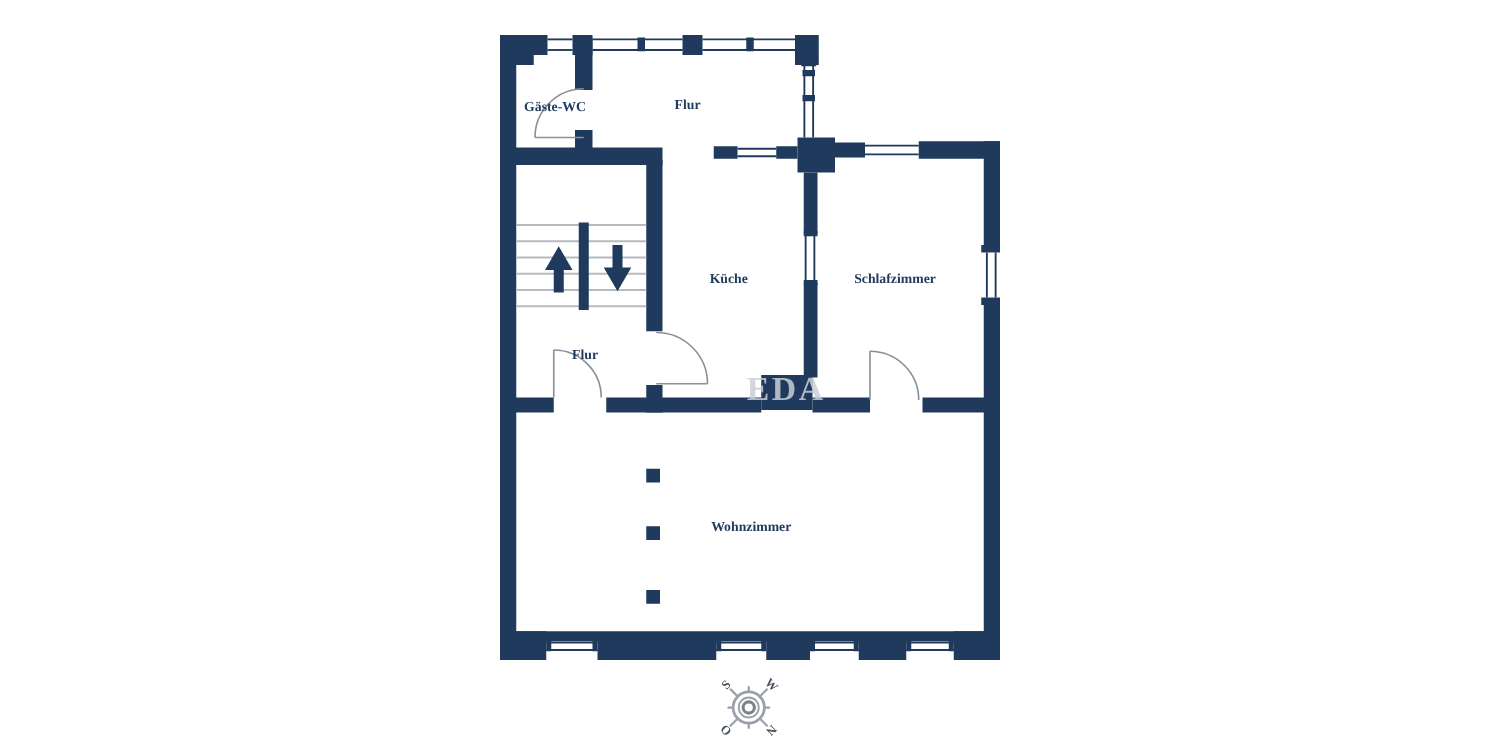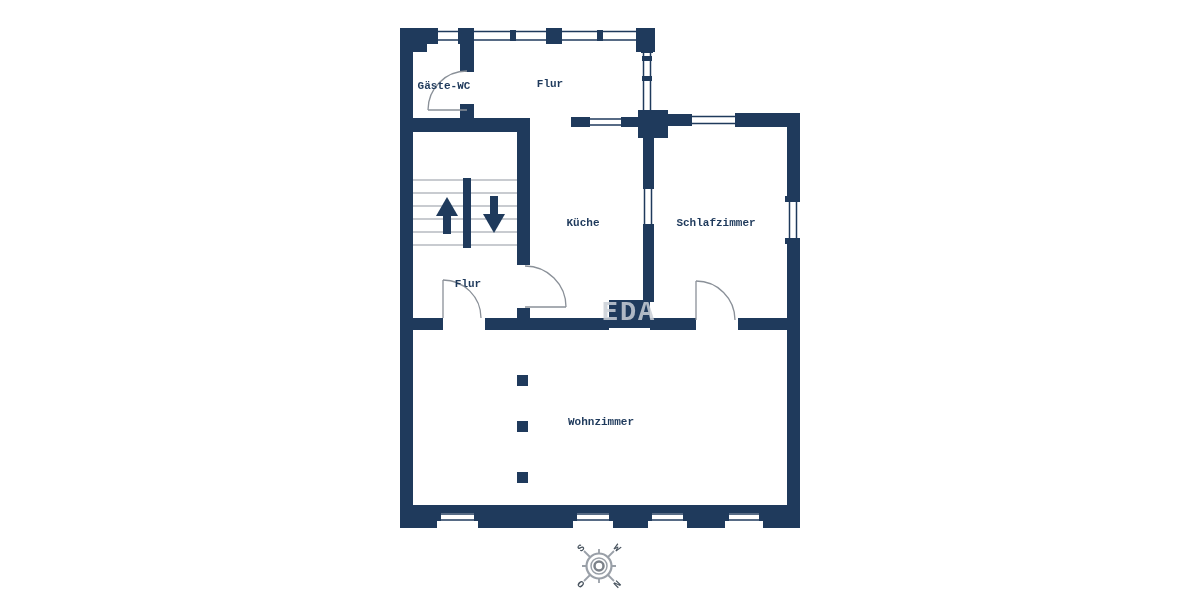--- a/index.html
+++ b/index.html
@@ -1,17 +1,17 @@
 <!DOCTYPE html>
 <html><head>
 <meta charset="utf-8">
 <style>
   html,body{margin:0;padding:0;background:#ffffff;}
   .canvas{position:relative;width:982px;height:600px;background:#ffffff;overflow:hidden;
-          font-family:Liberation Mono, monospace;}
+          font-family:Liberation Serif, serif;}
   svg{position:absolute;left:0;top:0;}
   .wall{fill:#1f3a5c;stroke:none;}
   .winline{stroke:#1f3a5c;stroke-width:1.5;fill:none;}
   .tick{fill:#1f3a5c;}
   .tread{stroke:#b6bac1;stroke-width:1.5;}
   .door{stroke:#8a9098;stroke-width:1.3;fill:none;}
   .room-label{fill:#1f3a5c;font-size:11px;font-weight:bold;text-anchor:middle;}
   .watermark{fill:#c9cfd7;font-size:27px;font-weight:bold;letter-spacing:2px;text-anchor:middle;opacity:.85;}
   .compass-line{stroke:#9aa0a8;stroke-width:1.8;fill:none;}
   .compass-letter{fill:#4a5560;font-size:10px;font-weight:bold;text-anchor:middle;}

